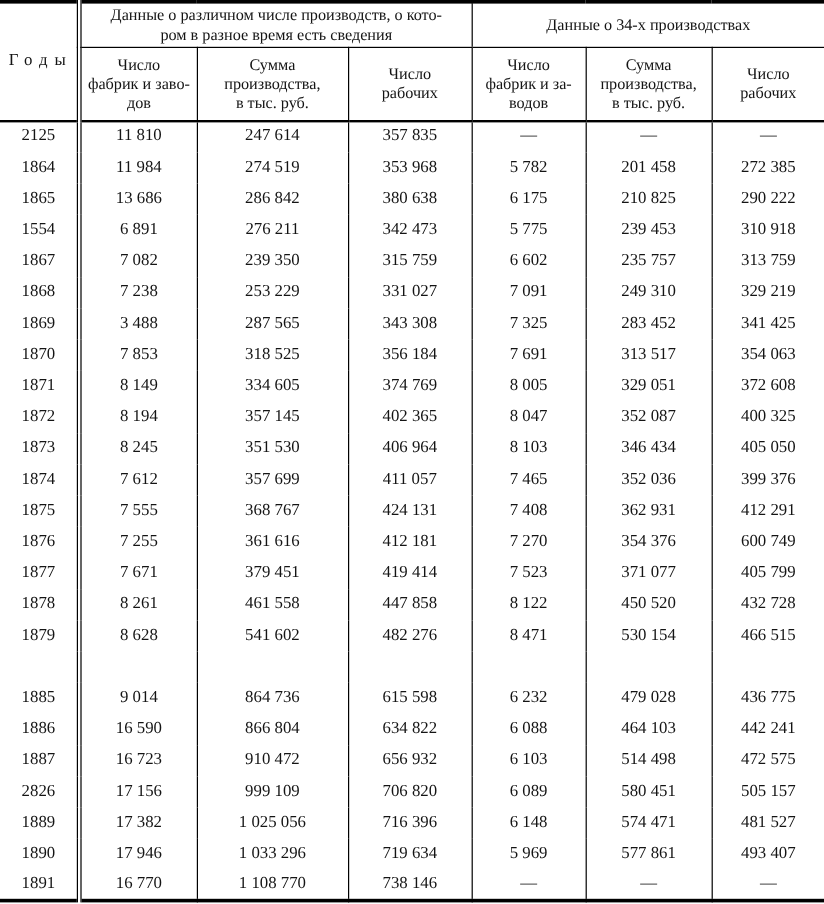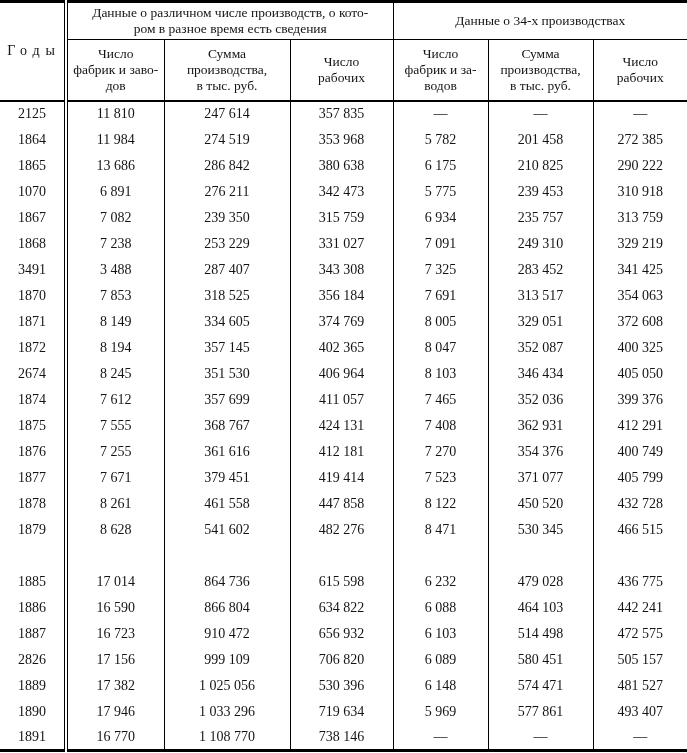--- a/index.html
+++ b/index.html
@@ -120,50 +120,50 @@
         <tr>
           <td class="years-col">1865</td>
           <td>13 686</td>
           <td class="vline">286 842</td>
           <td class="vline">380 638</td>
           <td class="vline">6 175</td>
           <td class="vline">210 825</td>
           <td class="vline">290 222</td>
         </tr>
         <tr>
-          <td class="years-col">1070</td>
+          <td class="years-col">1554</td>
           <td>6 891</td>
           <td class="vline">276 211</td>
           <td class="vline">342 473</td>
           <td class="vline">5 775</td>
           <td class="vline">239 453</td>
           <td class="vline">310 918</td>
         </tr>
         <tr>
           <td class="years-col">1867</td>
           <td>7 082</td>
           <td class="vline">239 350</td>
           <td class="vline">315 759</td>
-          <td class="vline">6 934</td>
+          <td class="vline">6 602</td>
           <td class="vline">235 757</td>
           <td class="vline">313 759</td>
         </tr>
         <tr>
           <td class="years-col">1868</td>
           <td>7 238</td>
           <td class="vline">253 229</td>
           <td class="vline">331 027</td>
           <td class="vline">7 091</td>
           <td class="vline">249 310</td>
           <td class="vline">329 219</td>
         </tr>
         <tr>
-          <td class="years-col">3491</td>
+          <td class="years-col">1869</td>
           <td>3 488</td>
-          <td class="vline">287 407</td>
+          <td class="vline">287 565</td>
           <td class="vline">343 308</td>
           <td class="vline">7 325</td>
           <td class="vline">283 452</td>
           <td class="vline">341 425</td>
         </tr>
         <tr>
           <td class="years-col">1870</td>
           <td>7 853</td>
           <td class="vline">318 525</td>
           <td class="vline">356 184</td>
@@ -183,21 +183,21 @@
         <tr>
           <td class="years-col">1872</td>
           <td>8 194</td>
           <td class="vline">357 145</td>
           <td class="vline">402 365</td>
           <td class="vline">8 047</td>
           <td class="vline">352 087</td>
           <td class="vline">400 325</td>
         </tr>
         <tr>
-          <td class="years-col">2674</td>
+          <td class="years-col">1873</td>
           <td>8 245</td>
           <td class="vline">351 530</td>
           <td class="vline">406 964</td>
           <td class="vline">8 103</td>
           <td class="vline">346 434</td>
           <td class="vline">405 050</td>
         </tr>
         <tr>
           <td class="years-col">1874</td>
           <td>7 612</td>
@@ -216,21 +216,21 @@
           <td class="vline">362 931</td>
           <td class="vline">412 291</td>
         </tr>
         <tr>
           <td class="years-col">1876</td>
           <td>7 255</td>
           <td class="vline">361 616</td>
           <td class="vline">412 181</td>
           <td class="vline">7 270</td>
           <td class="vline">354 376</td>
-          <td class="vline">400 749</td>
+          <td class="vline">600 749</td>
         </tr>
         <tr>
           <td class="years-col">1877</td>
           <td>7 671</td>
           <td class="vline">379 451</td>
           <td class="vline">419 414</td>
           <td class="vline">7 523</td>
           <td class="vline">371 077</td>
           <td class="vline">405 799</td>
         </tr>
@@ -242,35 +242,35 @@
           <td class="vline">8 122</td>
           <td class="vline">450 520</td>
           <td class="vline">432 728</td>
         </tr>
         <tr>
           <td class="years-col">1879</td>
           <td>8 628</td>
           <td class="vline">541 602</td>
           <td class="vline">482 276</td>
           <td class="vline">8 471</td>
-          <td class="vline">530 345</td>
+          <td class="vline">530 154</td>
           <td class="vline">466 515</td>
         </tr>
         <tr>
           <td class="years-col"></td>
           <td></td>
           <td class="vline"></td>
           <td class="vline"></td>
           <td class="vline"></td>
           <td class="vline"></td>
           <td class="vline"></td>
         </tr>
         <tr>
           <td class="years-col">1885</td>
-          <td>17 014</td>
+          <td>9 014</td>
           <td class="vline">864 736</td>
           <td class="vline">615 598</td>
           <td class="vline">6 232</td>
           <td class="vline">479 028</td>
           <td class="vline">436 775</td>
         </tr>
         <tr>
           <td class="years-col">1886</td>
           <td>16 590</td>
           <td class="vline">866 804</td>
@@ -294,21 +294,21 @@
           <td class="vline">999 109</td>
           <td class="vline">706 820</td>
           <td class="vline">6 089</td>
           <td class="vline">580 451</td>
           <td class="vline">505 157</td>
         </tr>
         <tr>
           <td class="years-col">1889</td>
           <td>17 382</td>
           <td class="vline">1 025 056</td>
-          <td class="vline">530 396</td>
+          <td class="vline">716 396</td>
           <td class="vline">6 148</td>
           <td class="vline">574 471</td>
           <td class="vline">481 527</td>
         </tr>
         <tr>
           <td class="years-col">1890</td>
           <td>17 946</td>
           <td class="vline">1 033 296</td>
           <td class="vline">719 634</td>
           <td class="vline">5 969</td>

